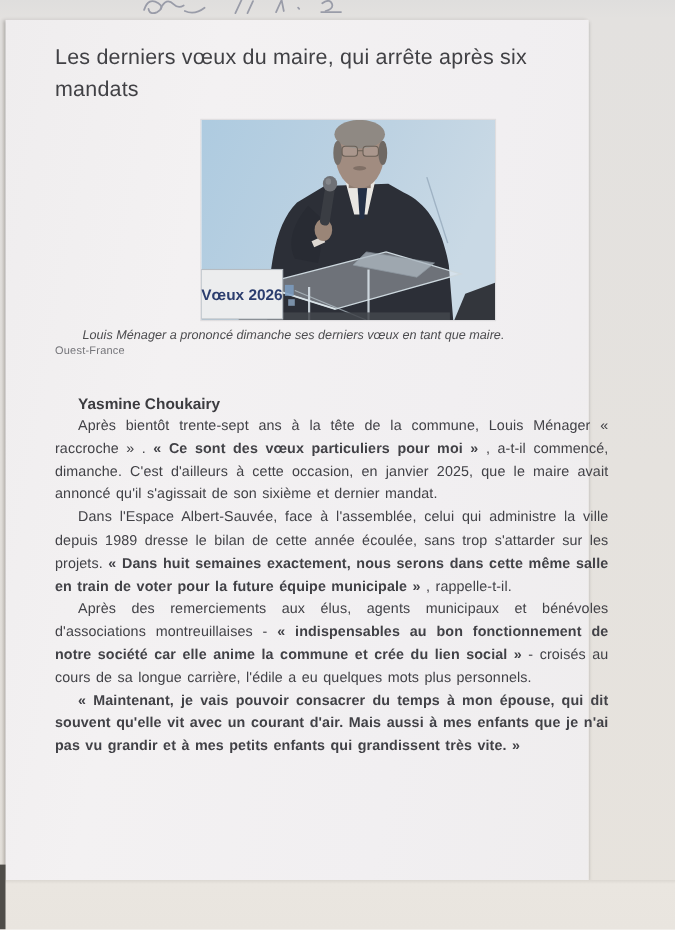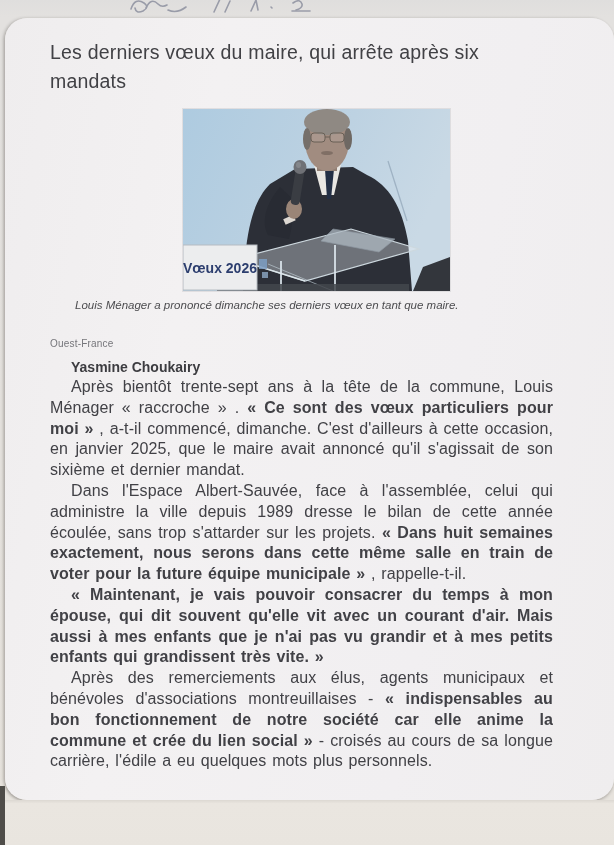--- a/index.html
+++ b/index.html
@@ -3,50 +3,49 @@
 <meta charset="utf-8">
 <style>
   html,body{margin:0;padding:0;}
   body{
     width:614px;height:845px;position:relative;overflow:hidden;
     background:linear-gradient(180deg,#dfdedd 0%,#e3e1df 2%,#e7e3dd 100%);
     font-family:"Liberation Sans", sans-serif;
     -webkit-font-smoothing:antialiased;
   }
   .paper{
-    position:absolute;left:5px;top:18px;width:609px;height:782px;
+    position:absolute;left:5px;top:18px;width:530px;height:782px;
     background:linear-gradient(100deg,#efedee 0%,#f3f1f2 30%,#f1eff1 70%,#efedee 100%);
     box-shadow:-2px 0 3px rgba(60,55,50,.22), 0 2px 3px rgba(60,55,50,.25);
-    border-radius:22px;
   }
   .hw-svg{position:absolute;left:0;top:0;}
   .title{
     position:absolute;left:45px;top:20px;width:505px;
     font-size:19.5px;line-height:29px;font-weight:400;
     color:#414145;letter-spacing:.2px;margin:0;
   }
   .photo{
     position:absolute;left:178px;top:91px;width:267px;height:182px;
     box-shadow:0 0 0 1px rgba(90,90,95,.12);
   }
   .caption{
     position:absolute;left:70px;top:281px;width:500px;
     font-size:11.5px;font-style:italic;color:#4c4c4f;
   }
   .credit{
-    position:absolute;left:45px;top:320px;
+    position:absolute;left:45px;top:296px;
     font-size:10px;color:#75757a;letter-spacing:.2px;
   }
   .byline{
     position:absolute;left:66px;top:341px;
     font-size:14px;font-weight:700;color:#3c3c40;
   }
   .body-text{
     position:absolute;left:45px;top:359px;width:503px;
-    font-size:16px;line-height:20.8px;color:#414146;
+    font-size:13px;line-height:20.8px;color:#414146;
     text-align:justify;letter-spacing:.1px;word-spacing:1.2px;
   }
   .body-text p{margin:0;text-indent:21px;}
   .body-text .bold{font-weight:700;}
   .scan-bottom{
     position:absolute;left:0;top:800px;width:614px;height:45px;
     background:linear-gradient(180deg,#dcd8d2 0%,#eae6e0 8%,#e9e5df 100%);
   }
   .scan-corner-mark{
     position:absolute;left:0;top:786px;width:5px;height:59px;
@@ -136,19 +135,19 @@
     <polygon points="240,158 267,148 267,182 230,182" fill="#33363c"></polygon>
   </svg>
 
   <div class="caption">Louis Ménager a prononcé dimanche ses derniers vœux en tant que maire.</div>
   <div class="credit">Ouest-France</div>
   <div class="byline">Yasmine Choukairy</div>
 
   <div class="body-text">
       <p><span>Après bientôt trente-sept ans à la tête de la commune, Louis Ménager « raccroche » . </span><span class="bold">« Ce sont des vœux particuliers pour moi »</span><span> , a-t-il commencé, dimanche. C'est d'ailleurs à cette occasion, en janvier 2025, que le maire avait annoncé qu'il s'agissait de son sixième et dernier mandat.</span></p>
       <p><span>Dans l'Espace Albert-Sauvée, face à l'assemblée, celui qui administre la ville depuis 1989 dresse le bilan de cette année écoulée, sans trop s'attarder sur les projets. </span><span class="bold">« Dans huit semaines exactement, nous serons dans cette même salle en train de voter pour la future équipe municipale »</span><span> , rappelle-t-il.</span></p>
+      <p><span>Après des remerciements aux élus, agents municipaux et bénévoles d'associations montreuillaises - </span><span class="bold">« indispensables au bon fonctionnement de notre société car elle anime la commune et crée du lien social »</span><span> - croisés au cours de sa longue carrière, l'édile a eu quelques mots plus personnels.</span></p>
       <p><span class="bold">« Maintenant, je vais pouvoir consacrer du temps à mon épouse, qui dit souvent qu'elle vit avec un courant d'air. Mais aussi à mes enfants que je n'ai pas vu grandir et à mes petits enfants qui grandissent très vite. »</span></p>
-      <p><span>Après des remerciements aux élus, agents municipaux et bénévoles d'associations montreuillaises - </span><span class="bold">« indispensables au bon fonctionnement de notre société car elle anime la commune et crée du lien social »</span><span> - croisés au cours de sa longue carrière, l'édile a eu quelques mots plus personnels.</span></p>
     </div>
 </div>
 
 <div class="scan-bottom"></div>
 <div class="scan-corner-mark"></div>
 
 </body></html>

